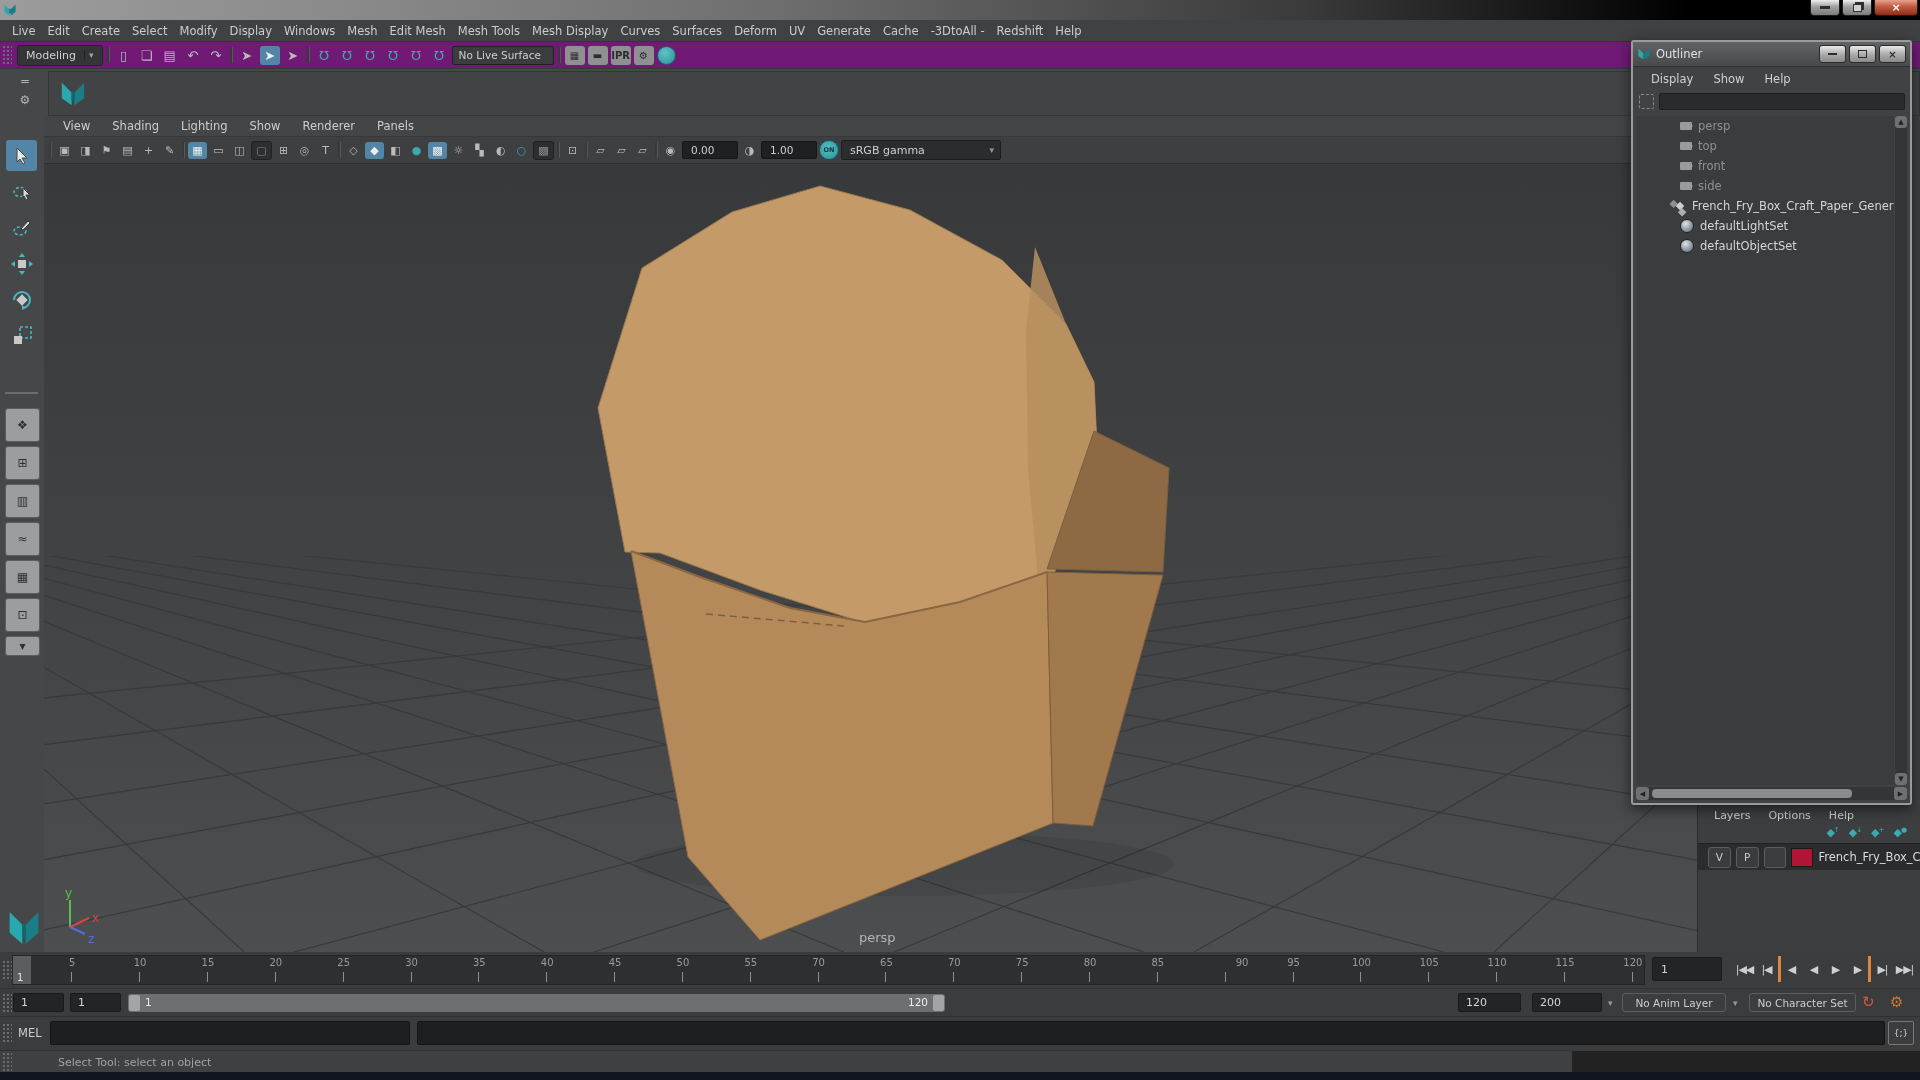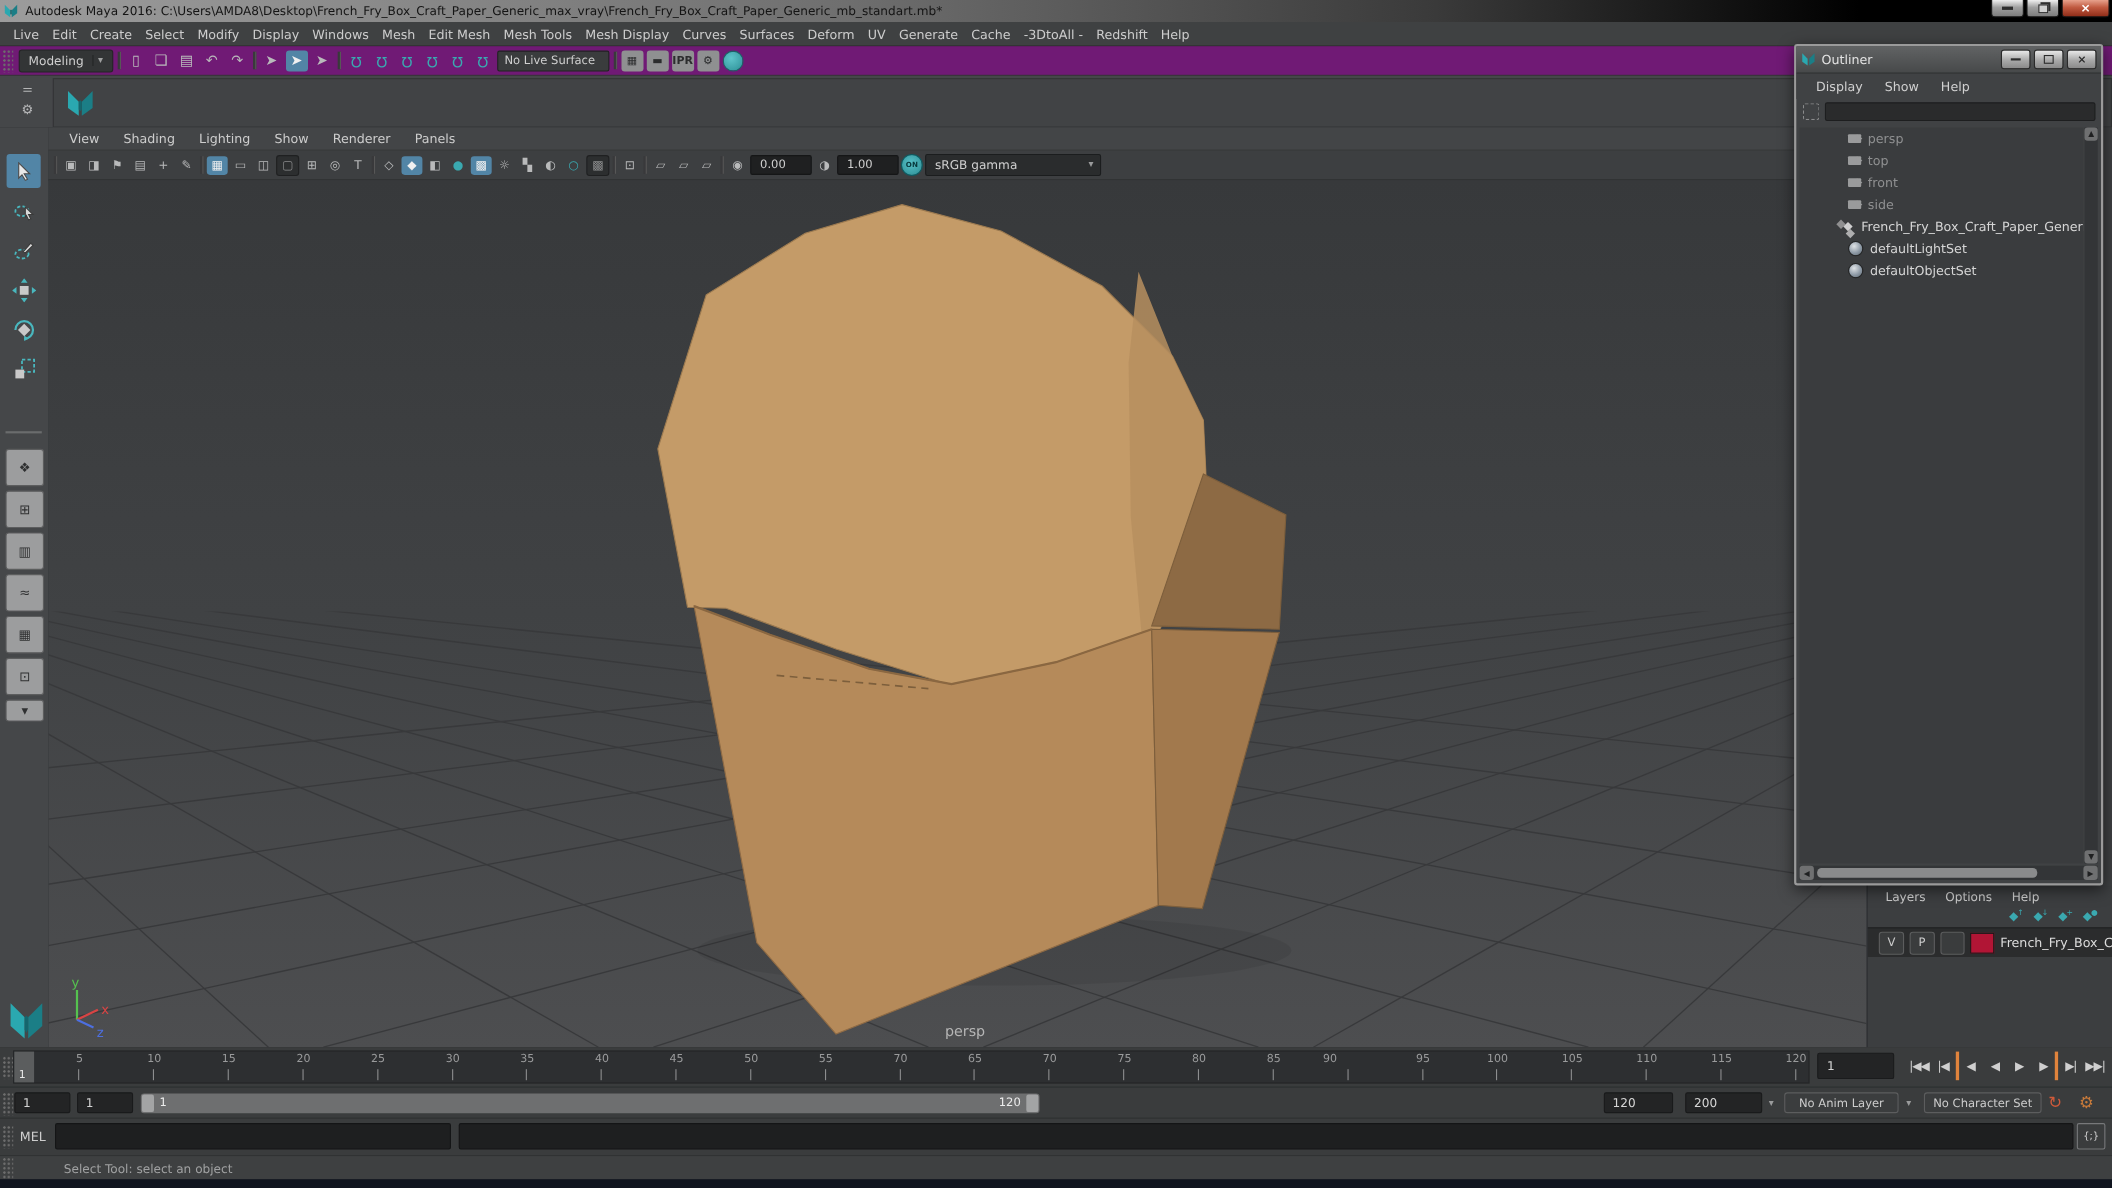--- a/index.html
+++ b/index.html
@@ -158,35 +158,34 @@
   .bordered-dd{position:absolute;top:4px;height:19px;border:1px solid #5c5d5e;border-radius:3px;background:#3b3d3e;
     font-size:10.5px;color:#cdcdcd;display:flex;align-items:center;justify-content:center;box-sizing:border-box;}
   .cmdrow{left:0;top:1016px;width:1920px;height:34px;background:#3a3c3d;border-top:1px solid #2e3031;}
   .cmd-label{position:absolute;left:18px;top:9px;font-size:11.5px;color:#cdcdcd;}
   .cmd-input{position:absolute;left:50px;top:4px;width:360px;height:24px;background:#1e1f20;
     border:1px solid #141516;border-radius:2px;box-sizing:border-box;}
   .cmd-result{position:absolute;left:417px;top:4px;width:1468px;height:24px;background:#1e1f20;
     border:1px solid #141516;border-radius:2px;box-sizing:border-box;}
   .script-btn{position:absolute;right:6px;top:4px;width:26px;height:24px;border:1px solid #77787a;border-radius:2px;
     font-size:9px;color:#cfcfcf;display:flex;align-items:center;justify-content:center;box-sizing:border-box;}
-  .helprow{left:0;top:1050px;width:1920px;height:22px;background:#3e4041;border-top:1px solid #303233;
+  .helprow{left:0;top:1050px;width:1572px;height:22px;background:#3e4041;border-top:1px solid #303233;
     display:flex;align-items:center;}
   .help-text{font-size:11px;color:#a0a1a2;margin-left:44px;}
   .bottomstrip{left:0;top:1072px;width:1920px;height:8px;background:#10151f;}
 </style>
 </head>
 <body>
 
 <div class="abs titlebar">
   <svg class="mlogo" viewBox="0 0 20 20">
     <polygon points="2,2 9,9 9,18 2,13" fill="#2aa8b0"></polygon>
     <polygon points="18,2 11,9 11,18 18,13" fill="#1b7e86"></polygon>
     <polygon points="9,9 10,8 11,9 11,14 10,15 9,14" fill="#14666d"></polygon>
   </svg>
-  <span class="title-text">Autodesk Maya 2016: C:\Users\AMDA8\Desktop\French_Fry_Box_Craft_Paper_Generic_max_vray\French_Fry_Box_Craft_Paper_Generic_mb_standart.mb*</span>
   <div class="win-controls">
     <div class="wc wc-min">
         <i></i>
       </div>
     <div class="wc wc-rest">
         <i></i>
       </div>
     <div class="wc wc-close">×</div>
   </div>
 </div>
@@ -597,21 +596,21 @@
         <div class="tick-label" style="left: 873.48px;">65</div>
         <div class="tick-mark" style="left: 872.48px;"></div>
         <div class="tick-label" style="left: 941.33px;">70</div>
         <div class="tick-mark" style="left: 940.33px;"></div>
         <div class="tick-label" style="left: 1009.18px;">75</div>
         <div class="tick-mark" style="left: 1008.18px;"></div>
         <div class="tick-label" style="left: 1077.03px;">80</div>
         <div class="tick-mark" style="left: 1076.03px;"></div>
         <div class="tick-label" style="left: 1144.88px;">85</div>
         <div class="tick-mark" style="left: 1143.88px;"></div>
-        <div class="tick-label" style="left: 1196px;">90</div>
+        <div class="tick-label" style="left: 1229px;">90</div>
         <div class="tick-mark" style="left: 1211.73px;"></div>
         <div class="tick-label" style="left: 1280.58px;">95</div>
         <div class="tick-mark" style="left: 1279.58px;"></div>
         <div class="tick-label" style="left: 1348.43px;">100</div>
         <div class="tick-mark" style="left: 1347.43px;"></div>
         <div class="tick-label" style="left: 1416.28px;">105</div>
         <div class="tick-mark" style="left: 1415.28px;"></div>
         <div class="tick-label" style="left: 1484.13px;">110</div>
         <div class="tick-mark" style="left: 1483.13px;"></div>
         <div class="tick-label" style="left: 1551.98px;">115</div>

